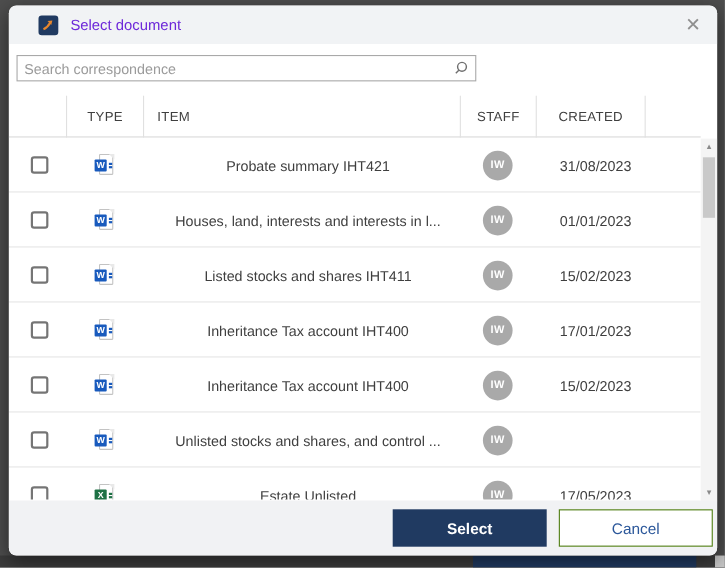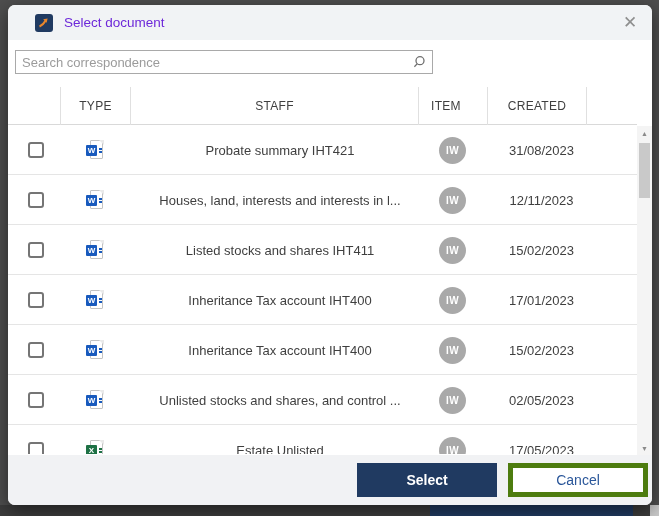--- a/index.html
+++ b/index.html
@@ -70,21 +70,21 @@
                   position:absolute; left:0; cursor:pointer; }
   .scroll-arrow.up { top:0; }
   .scroll-arrow.down { bottom:0; }
   .scroll-thumb { position:absolute; left:2px; top:17px; width:11px; height:55px; background:#c9c9c9; cursor:pointer; }
 
   
   .modal-footer { position:absolute; left:0; bottom:0; width:644px; height:50px; background:#f1f2f4;
                   display:flex; align-items:center; justify-content:flex-end; gap:11px; padding-right:4px; }
   .btn { width:140px; height:34px; font-family:"Liberation Sans",sans-serif; font-size:14px; cursor:pointer; }
   .btn-select { background:var(--accent_navy,#203a61); color:#fff; border:none; font-weight:bold; }
-  .btn-cancel { background:#fff; color:var(--link_blue,#2b579a); border:5px solid #4d7c0f; }
+  .btn-cancel { background:#fff; color:var(--link_blue,#2b579a); border:1px solid #4d7c0f; }
 </style>
 </head>
 <body>
 
 <div class="backdrop-bottom">
   <div class="under-navy-bar"></div>
   <div class="under-light-bar"></div>
 </div>
 
 <div class="modal">
@@ -106,22 +106,22 @@
       <svg width="14" height="14" viewBox="0 0 14 14">
         <circle cx="8" cy="5.7" r="4" stroke="#6f6f6f" stroke-width="1.3" fill="none"></circle>
         <line x1="5.1" y1="8.9" x2="2.4" y2="11.7" stroke="#6f6f6f" stroke-width="1.3"></line>
       </svg>
     </span>
   </div>
 
   <div class="table-header grid">
     <div class="th"></div>
     <div class="th th-sep">TYPE</div>
+    <div class="th th-sep left">ITEM</div>
     <div class="th th-sep">STAFF</div>
-    <div class="th th-sep left">ITEM</div>
     <div class="th th-sep">CREATED</div>
     <div class="th th-sep"></div>
   </div>
 
   <div class="table-body">
       <div class="row grid">
       <div class="cell c-check">
           <span class="checkbox"></span>
         </div>
       <div class="cell c-type">
@@ -157,21 +157,21 @@
             <span class="l2"></span>
         </span>
       </div>
       <div class="cell c-item">
           <span class="item-text">Houses, land, interests and interests in l...</span>
         </div>
       <div class="cell c-staff">
           <span class="avatar">IW</span>
         </div>
       <div class="cell c-created">
-          <span class="created-text">12/11/2023</span>
+          <span class="created-text">01/01/2023</span>
         </div>
       <div class="cell c-extra"></div>
     </div>
       <div class="row grid">
       <div class="cell c-check">
           <span class="checkbox"></span>
         </div>
       <div class="cell c-type">
         <span class="ficon word">
           <span class="page"></span>
@@ -251,23 +251,20 @@
           <span class="badge">W</span>
             <span class="l1"></span>
             <span class="l2"></span>
         </span>
       </div>
       <div class="cell c-item">
           <span class="item-text">Unlisted stocks and shares, and control ...</span>
         </div>
       <div class="cell c-staff">
           <span class="avatar">IW</span>
-        </div>
-      <div class="cell c-created">
-          <span class="created-text">02/05/2023</span>
         </div>
       <div class="cell c-extra"></div>
     </div>
       <div class="row grid">
       <div class="cell c-check">
           <span class="checkbox"></span>
         </div>
       <div class="cell c-type">
         <span class="ficon excel">
           <span class="page"></span>

